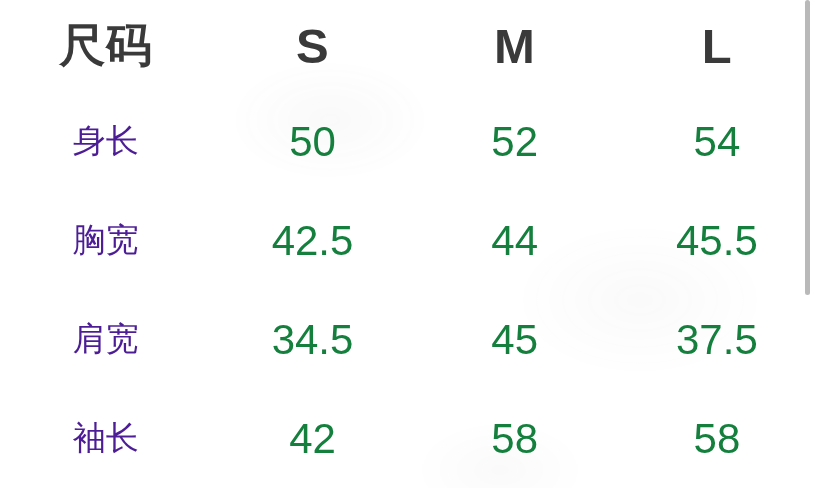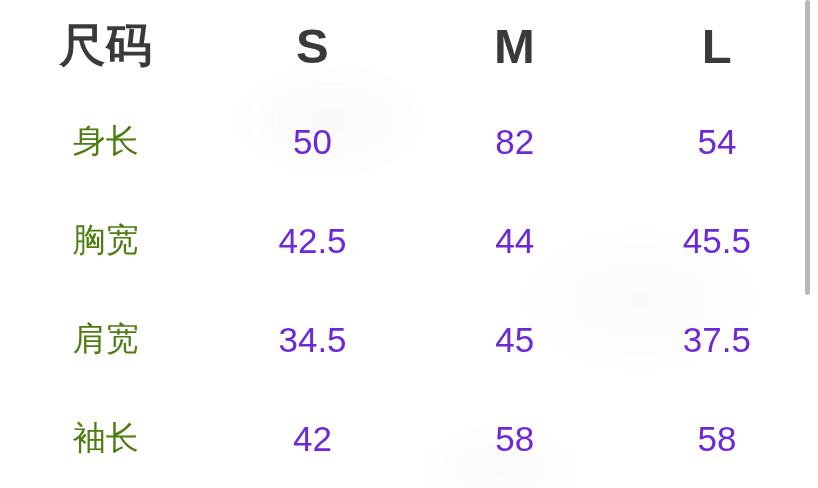--- a/index.html
+++ b/index.html
@@ -58,26 +58,26 @@
     color: #3a3a3a;
   }
   .hdr-row th.hdr-label {
     font-size: 46px;
   }
 
   
   .body-row { height: 98px; }
   .body-row td {
     font-weight: normal;
-    font-size: 35px;
-    color: #6d28d9;
+    font-size: 42px;
+    color: #15803d;
   }
   .body-row td.row-label {
     font-size: 33px;
-    color: #4d7c0f;
+    color: #4c1d95;
   }
 
   
   .scrollbar-track {
     position: absolute;
     top: 0;
     right: 4px;
     width: 5px;
     height: 488px;
     background: transparent;
@@ -111,21 +111,21 @@
         <th class="hdr-label">尺码</th>
         <th>S</th>
         <th>M</th>
         <th>L</th>
       </tr>
     </thead>
     <tbody>
       <tr class="body-row">
         <td class="row-label">身长</td>
         <td>50</td>
-        <td>82</td>
+        <td>52</td>
         <td>54</td>
       </tr>
       <tr class="body-row">
         <td class="row-label">胸宽</td>
         <td>42.5</td>
         <td>44</td>
         <td>45.5</td>
       </tr>
       <tr class="body-row">
         <td class="row-label">肩宽</td>

